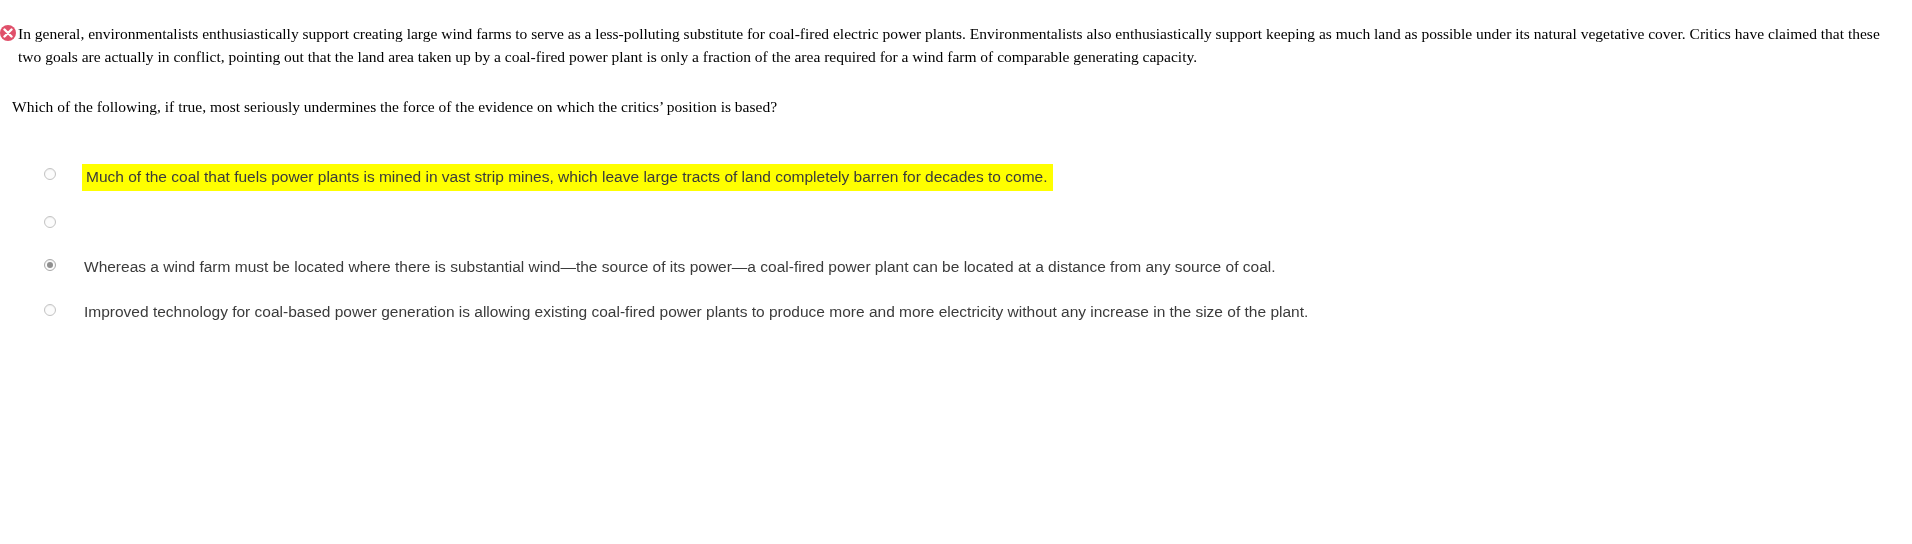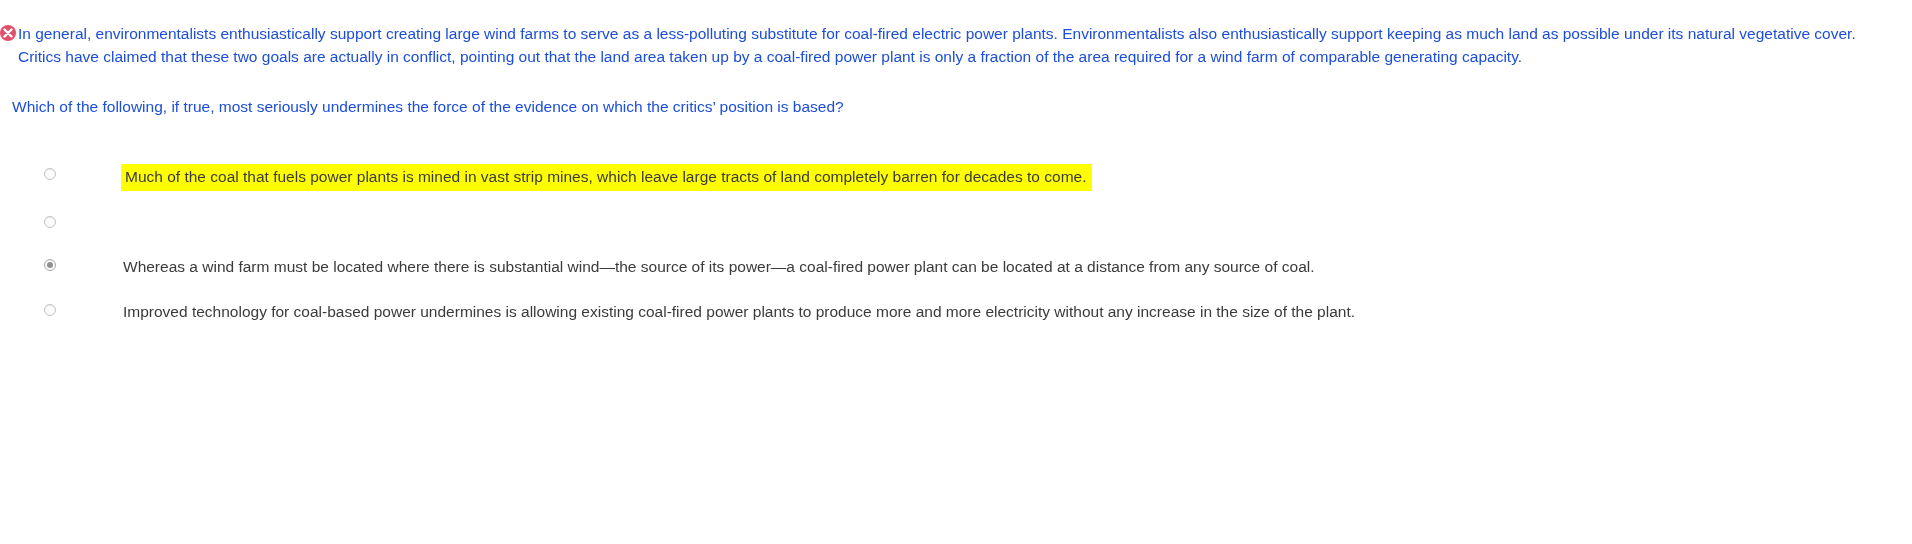--- a/index.html
+++ b/index.html
@@ -16,29 +16,29 @@
   
   .passage-wrap { position:relative; padding-left:18px; max-width:1890px; }
   .mark-icon {
     position:absolute; left:0; top:3px;
     width:16px; height:16px; border-radius:50%;
     background:var(--icon-color,#e0506a);
     display:flex; align-items:center; justify-content:center;
   }
   .mark-icon svg { display:block; }
   .passage, .question {
-    font-size:15.5px; line-height:23px; color:#1d4ed8;
+    font-size:15.5px; line-height:23px; color:#000000;font-family:Liberation Serif, serif;
   }
   .question { padding-left:12px; margin-top:27px; }
 
   
   .options { margin-top:46px; }
   .option-row {
     display:flex; align-items:flex-start;
-    margin-bottom:21px; min-height:22px;gap:39px;
+    margin-bottom:21px; min-height:22px;
   }
   .radio {
     flex:none;
     width:12px; height:12px; border-radius:50%;
     border:1px solid #c3c3c3;
     background:#fcfcfc;
     margin-left:44px; margin-right:26px; margin-top:4px;
     box-shadow:inset 0 1px 1px rgba(0,0,0,0.06);
     display:flex; align-items:center; justify-content:center;
   }
@@ -84,17 +84,17 @@
       <span class="radio"></span>
     </div>
 
     <div class="option-row">
       <span class="radio selected"></span>
       <span class="option-text">Whereas a wind farm must be located where there is substantial wind—the source of its power—a coal-fired power plant can be located at a distance from any source of coal.</span>
     </div>
 
     <div class="option-row">
       <span class="radio"></span>
-      <span class="option-text">Improved technology for coal-based power undermines is allowing existing coal-fired power plants to produce more and more electricity without any increase in the size of the plant.</span>
+      <span class="option-text">Improved technology for coal-based power generation is allowing existing coal-fired power plants to produce more and more electricity without any increase in the size of the plant.</span>
     </div>
 
   </div>
 </div>
 
 </body></html>

